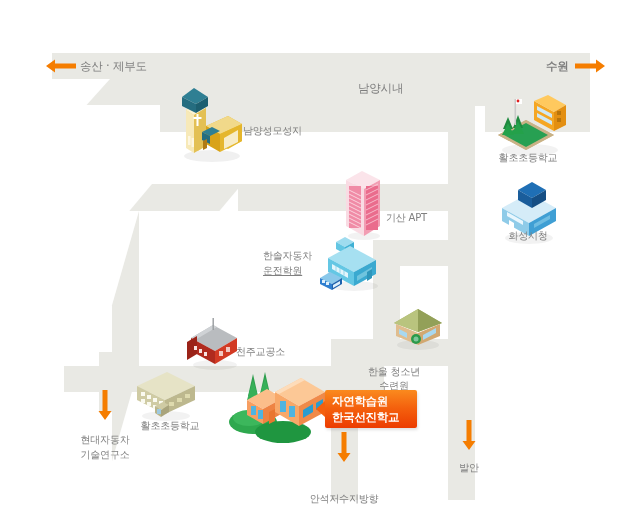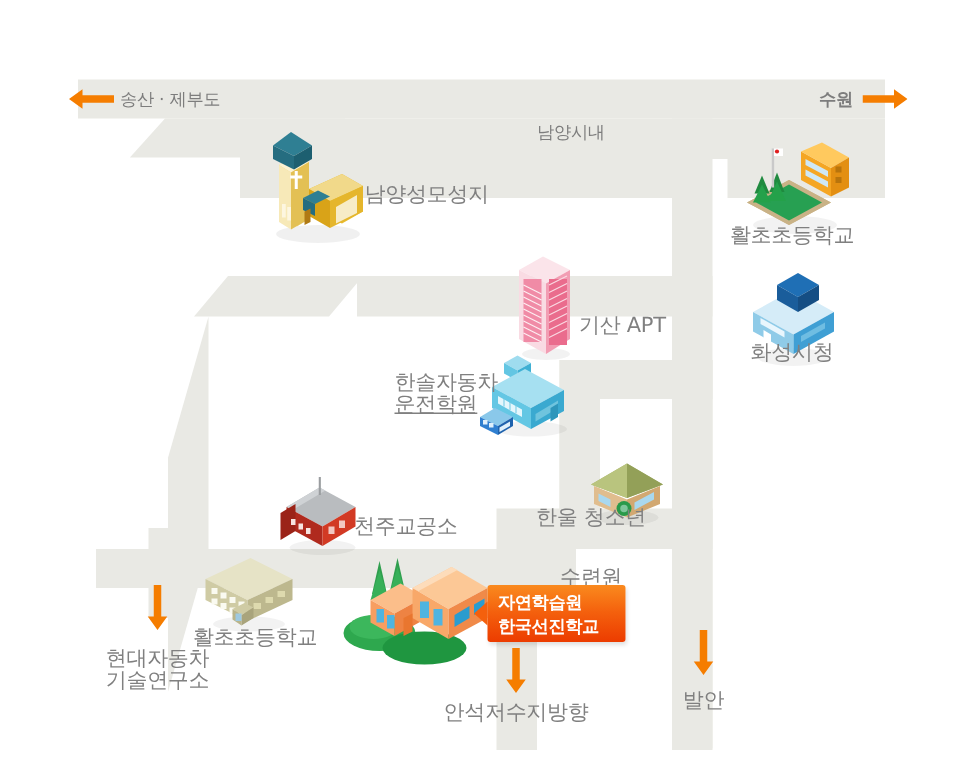--- a/index.html
+++ b/index.html
@@ -21,21 +21,21 @@
   }
   .road-diag{
     position:absolute;
     background:#e9e9e4;
     transform-origin:0 0;
   }
   
   .lbl{
     position:absolute;
     color:#808080;
-    font-size:14px;
+    font-size:10px;
     line-height:15px;
     white-space:nowrap;
     letter-spacing:-0.2px;
   }
   .lbl.c{transform:translateX(-50%);text-align:center;}
   .lbl-road{
     position:absolute;
     color:#7d7d7d;
     font-size:11.5px;
     white-space:nowrap;
@@ -333,21 +333,21 @@
       <polygon points="6,19 28,28 28,40 6,31" fill="#e0bd8e"></polygon>
       <polygon points="28,28 50,19 50,31 28,40" fill="#d2a871"></polygon>
 
       <polygon points="9,24 17,28 17,33 9,29" fill="#a9d8ef"></polygon>
       <polygon points="33,30 46,23 46,28 33,35" fill="#a9d8ef"></polygon>
 
       <circle cx="26" cy="34" r="5" fill="#2a9a4a"></circle>
       <circle cx="26" cy="34" r="2.5" fill="#7fc69b"></circle>
     </svg>
   </div>
-  <div class="lbl c" style="left:394px;top:338px;">한울 청소년</div>
+  <div class="lbl c" style="left:394px;top:364px;">한울 청소년</div>
   <div class="lbl c" style="left:394px;top:378px;">수련원</div>
 
   <div class="icon" style="left:133px;top:372px;">
     <svg width="66" height="50" viewBox="0 0 66 50">
       <ellipse cx="33" cy="44" rx="24" ry="5" fill="#000" opacity="0.05"></ellipse>
       <polygon points="4,14 34,0 62,14 32,28" fill="#e6e3c6"></polygon>
       <polygon points="4,14 32,28 32,42 4,28" fill="#cfcba4"></polygon>
       <polygon points="32,28 62,14 62,28 32,42" fill="#bdb88e"></polygon>
 
       <g fill="#fafaf0">
@@ -417,17 +417,17 @@
     <div>한국선진학교</div>
   </div>
 
   <div class="lbl-road" style="left:80px;top:59px;">송산 · 제부도</div>
   <div class="lbl-road" style="left:546px;top:59px;font-weight:bold;">수원</div>
   <div class="lbl-road" style="left:358px;top:81px;">남양시내</div>
 
   <div class="lbl c" style="left:105px;top:432px;">현대자동차</div>
   <div class="lbl c" style="left:105px;top:447px;">기술연구소</div>
 
-  <div class="lbl c" style="left:344px;top:468px;">안석저수지방향</div>
+  <div class="lbl c" style="left:344px;top:491px;">안석저수지방향</div>
 
   <div class="lbl c" style="left:469px;top:460px;">발안</div>
 
 </div>
 
 </body></html>

